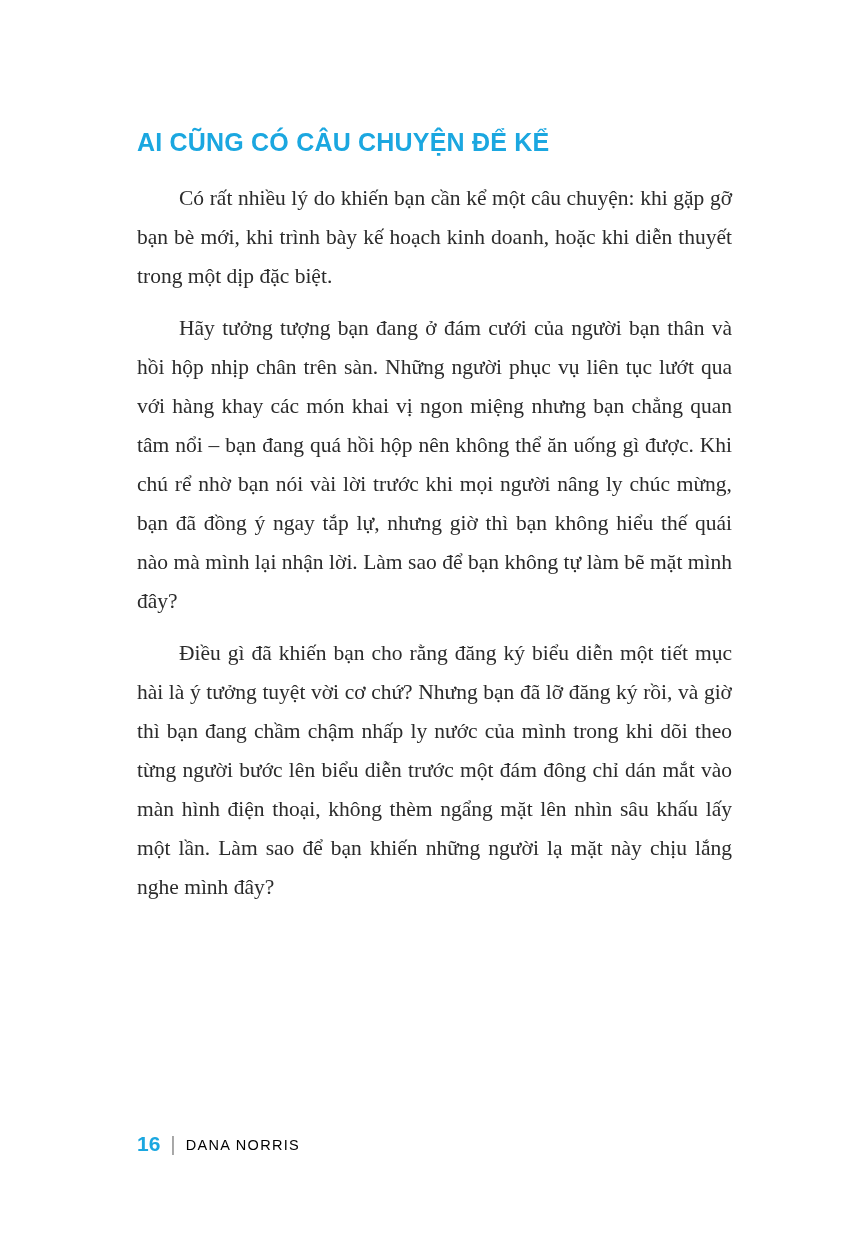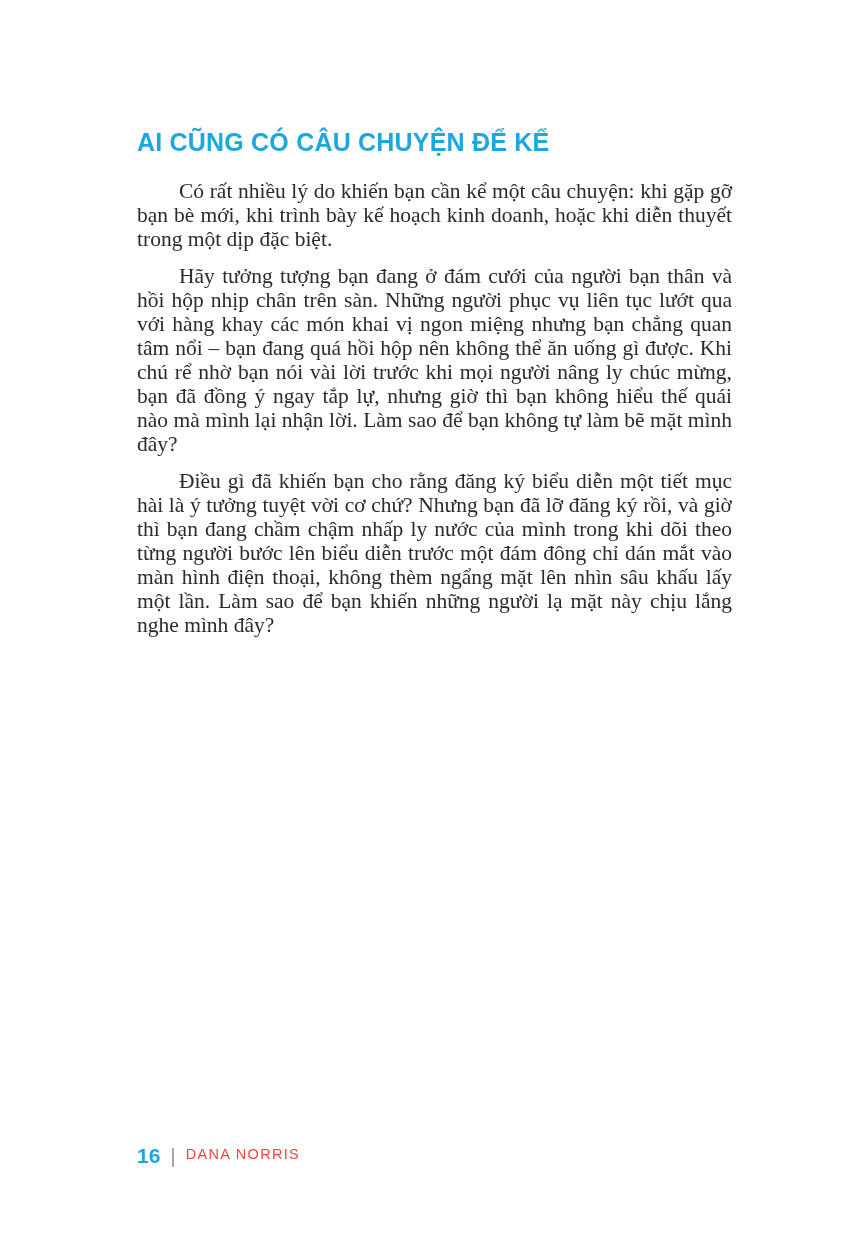--- a/index.html
+++ b/index.html
@@ -29,51 +29,51 @@
     font-weight: 700;
     font-size: 25px;
     letter-spacing: 0.2px;
     color: #1ba7e0;
     margin-bottom: 22px;
   }
 
   .body-text p {
     font-family: "Liberation Serif", serif;
     font-size: 21.5px;
-    line-height: 24px;
+    line-height: 39px;
     color: #2b2b2b;
     text-align: justify;
     text-indent: 42px;
     margin-bottom: 13px;
   }
 
   .page-footer {
     position: absolute;
     left: 137px;
     top: 1132px;
     display: flex;
+    align-items: center;
     font-family: "Liberation Sans", sans-serif;
-    margin-top: 12px;
   }
 
   .page-number {
     color: #1ba7e0;
     font-weight: 700;
     font-size: 21px;
   }
 
   .footer-separator {
     color: #9b9b9b;
     font-weight: 300;
     font-size: 21px;
     margin: 0 10px;
   }
 
   .author-name {
-    color: #ef4444;
+    color: #000000;
     font-size: 14.5px;
     letter-spacing: 1.3px;
     padding-top: 2px;
   }
 </style>
 </head>
 <body>
 
 <div class="book-page">
 

